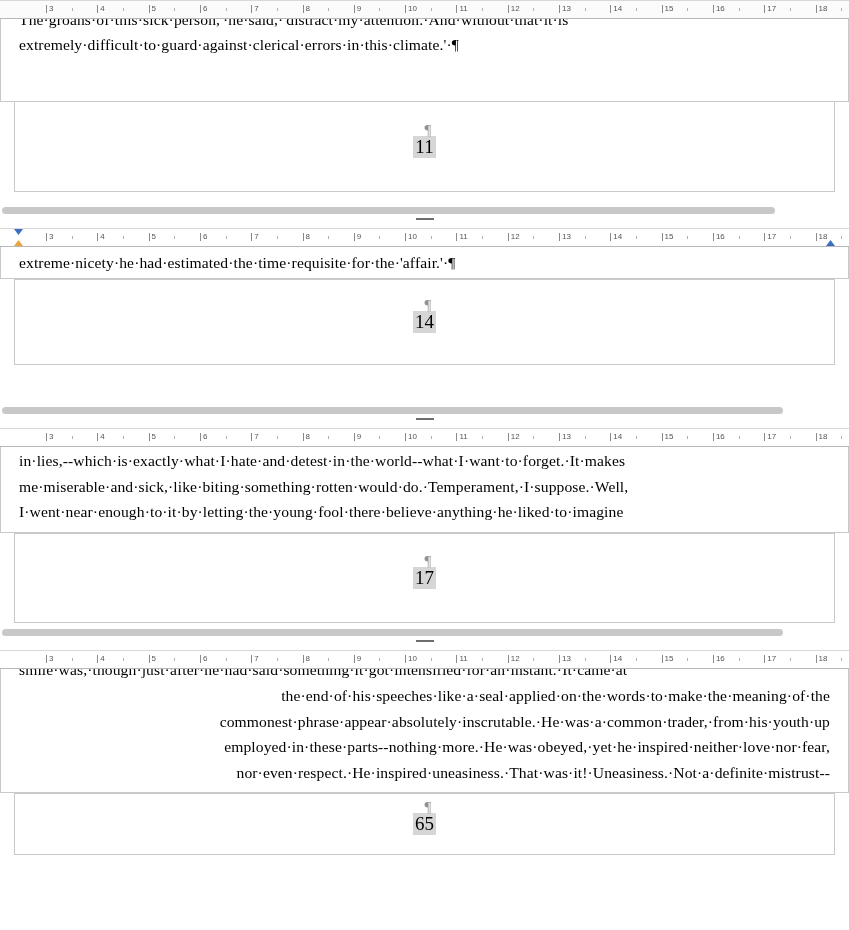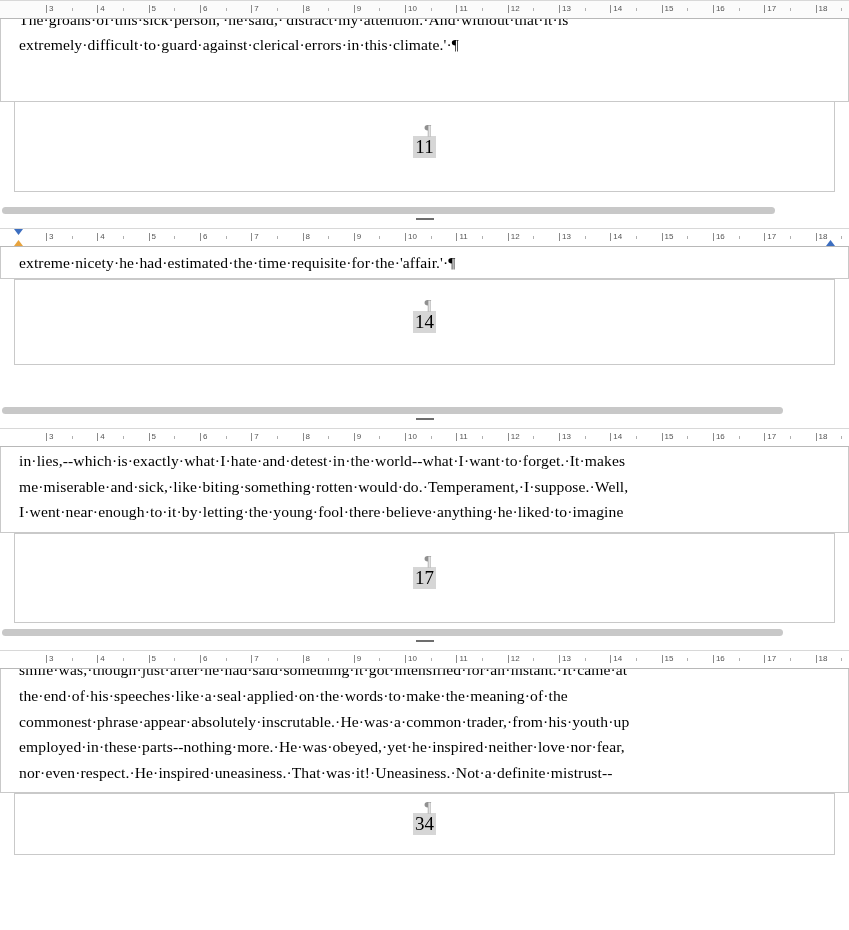--- a/index.html
+++ b/index.html
@@ -400,27 +400,27 @@
         <div class="tick" style="left: 764.2px;">17</div>
         <div class="minor" style="left: 789.85px;"></div>
         <div class="tick" style="left: 815.5px;">18</div>
         <div class="minor" style="left: 841.15px;"></div>
       </div>
   </div>
 
   <div class="textbox clipped-line" style="height:14px;border-bottom:none;border-top:none;">
     <p>smile<span style="color:#000">·</span>was,<span style="color:#000">·</span>though<span style="color:#000">·</span>just<span style="color:#000">·</span>after<span style="color:#000">·</span>he<span style="color:#000">·</span>had<span style="color:#000">·</span>said<span style="color:#000">·</span>something<span style="color:#000">·</span>it<span style="color:#000">·</span>got<span style="color:#000">·</span>intensified<span style="color:#000">·</span>for<span style="color:#000">·</span>an<span style="color:#000">·</span>instant.<span style="color:#000">·</span>It<span style="color:#000">·</span>came<span style="color:#000">·</span>at</p>
   </div>
-  <div class="textbox" style="height:110px;padding-top:0;">
+  <div class="textbox" style="height:110px;padding-top:0;text-align:right;">
     <p>the<span style="color:#000">·</span>end<span style="color:#000">·</span>of<span style="color:#000">·</span>his<span style="color:#000">·</span>speeches<span style="color:#000">·</span>like<span style="color:#000">·</span>a<span style="color:#000">·</span>seal<span style="color:#000">·</span>applied<span style="color:#000">·</span>on<span style="color:#000">·</span>the<span style="color:#000">·</span>words<span style="color:#000">·</span>to<span style="color:#000">·</span>make<span style="color:#000">·</span>the<span style="color:#000">·</span>meaning<span style="color:#000">·</span>of<span style="color:#000">·</span>the</p>
     <p>commonest<span style="color:#000">·</span>phrase<span style="color:#000">·</span>appear<span style="color:#000">·</span>absolutely<span style="color:#000">·</span>inscrutable.<span style="color:#000">·</span>He<span style="color:#000">·</span>was<span style="color:#000">·</span>a<span style="color:#000">·</span>common<span style="color:#000">·</span>trader,<span style="color:#000">·</span>from<span style="color:#000">·</span>his<span style="color:#000">·</span>youth<span style="color:#000">·</span>up</p>
     <p>employed<span style="color:#000">·</span>in<span style="color:#000">·</span>these<span style="color:#000">·</span>parts--nothing<span style="color:#000">·</span>more.<span style="color:#000">·</span>He<span style="color:#000">·</span>was<span style="color:#000">·</span>obeyed,<span style="color:#000">·</span>yet<span style="color:#000">·</span>he<span style="color:#000">·</span>inspired<span style="color:#000">·</span>neither<span style="color:#000">·</span>love<span style="color:#000">·</span>nor<span style="color:#000">·</span>fear,</p>
     <p>nor<span style="color:#000">·</span>even<span style="color:#000">·</span>respect.<span style="color:#000">·</span>He<span style="color:#000">·</span>inspired<span style="color:#000">·</span>uneasiness.<span style="color:#000">·</span>That<span style="color:#000">·</span>was<span style="color:#000">·</span>it!<span style="color:#000">·</span>Uneasiness.<span style="color:#000">·</span>Not<span style="color:#000">·</span>a<span style="color:#000">·</span>definite<span style="color:#000">·</span>mistrust--</p>
   </div>
 
   <div class="pagenum-box" style="height:62px;margin:0 14px;">
     <span class="pagenum">
       <span class="flag">¶</span>
-      <span>34</span>
+      <span>65</span>
     </span>
   </div>
 
 </div>
 
 </body></html>

